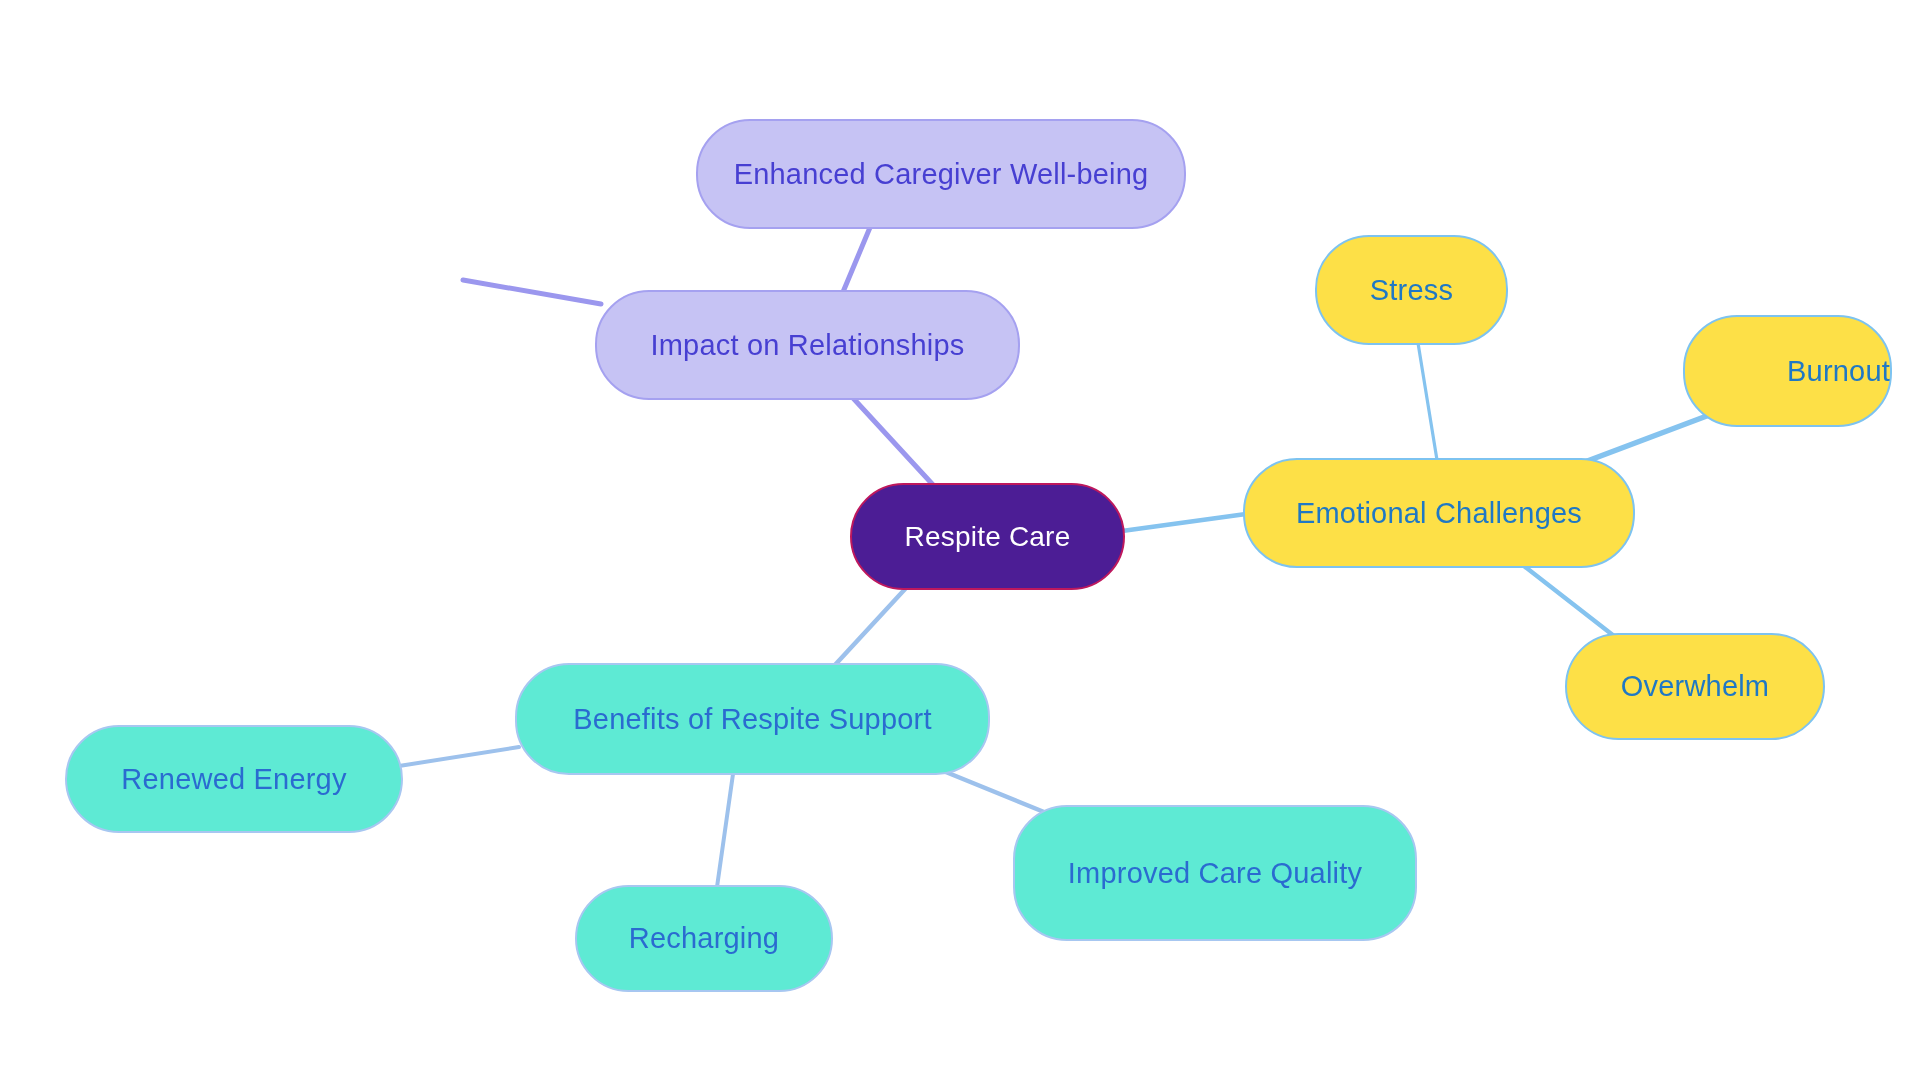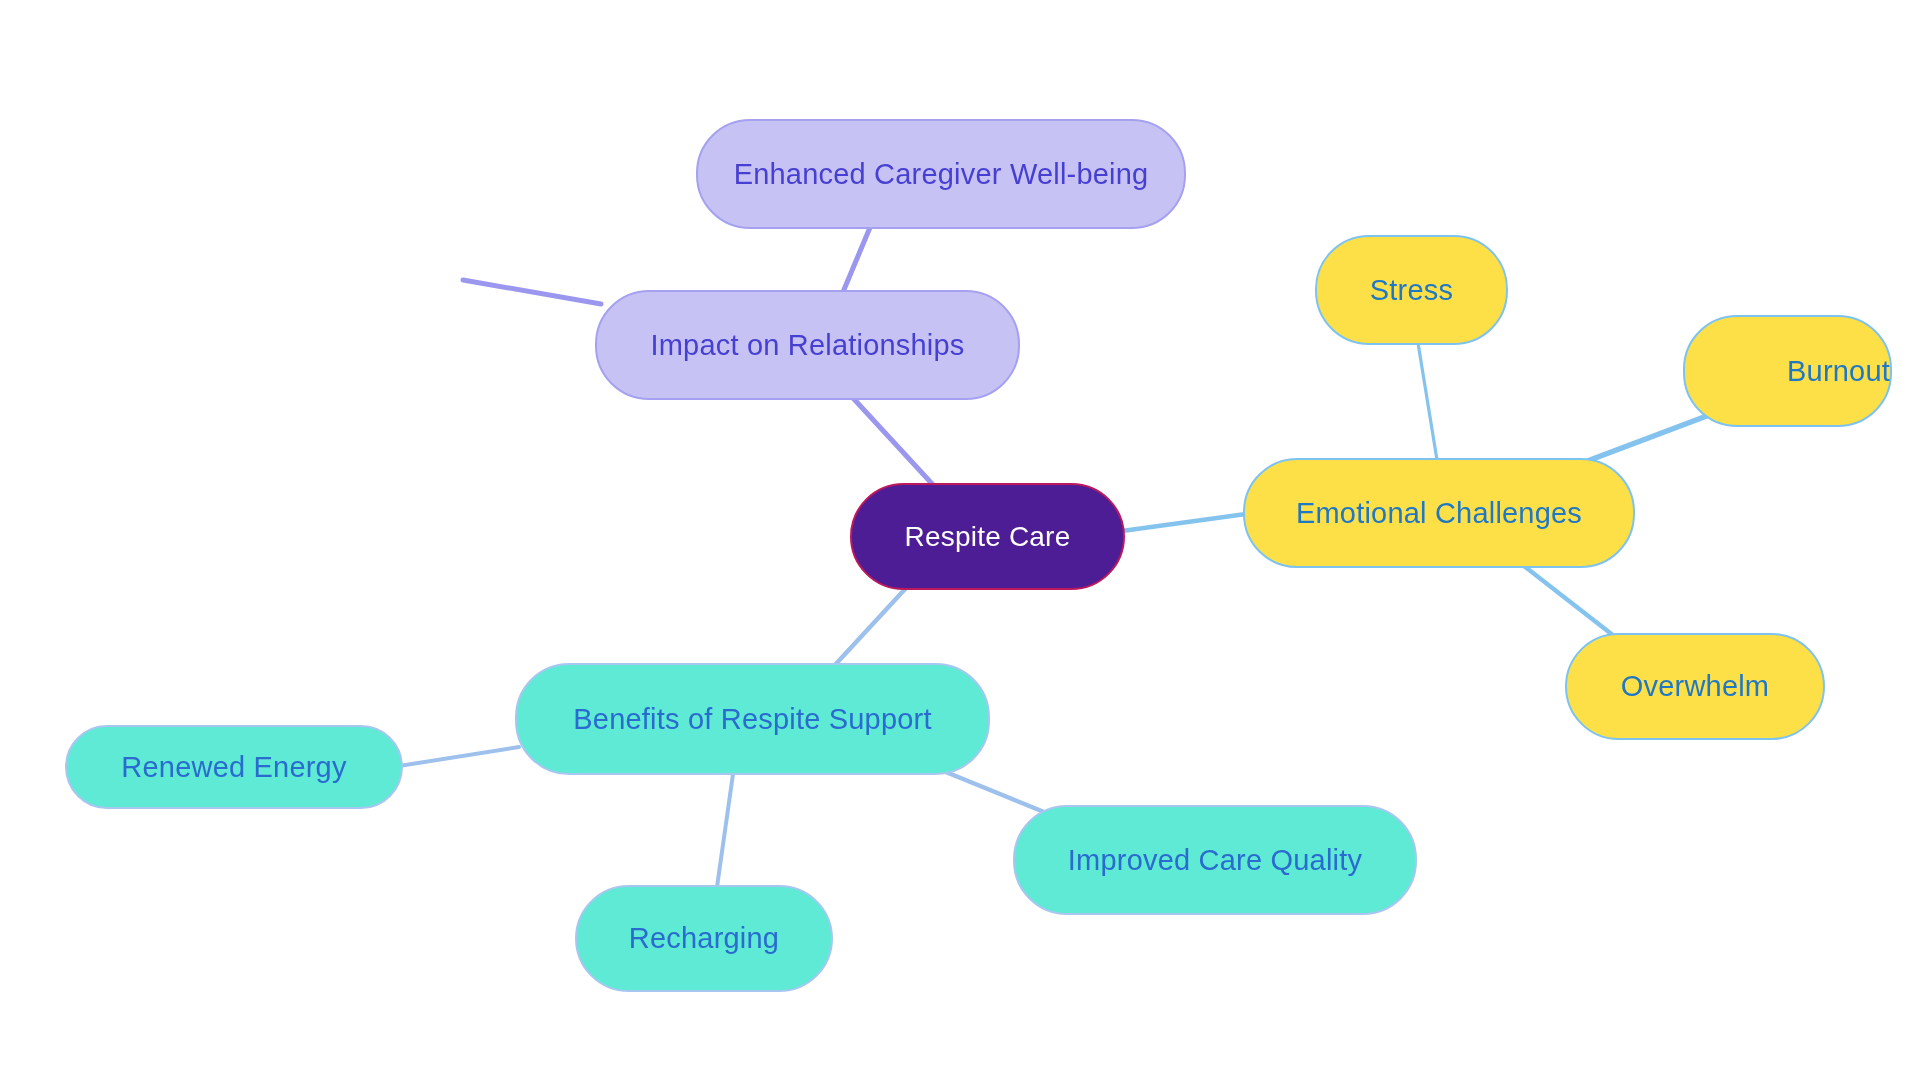--- a/index.html
+++ b/index.html
@@ -59,23 +59,23 @@
   }
   
   #n-enhanced   { left: 696px;  top: 83px;  width: 490px; height: 110px; margin-top: 36px; }
   #n-healthier  { left: 25px;   top: 180px; width: 455px; height: 112px; }
   #n-impact     { left: 595px;  top: 290px; width: 425px; height: 110px; }
   #n-stress     { left: 1315px; top: 235px; width: 193px; height: 110px; }
   #n-burnout    { left: 1683px; top: 315px; width: 209px; height: 112px; justify-content: flex-end; }
   #n-emotional  { left: 1243px; top: 458px; width: 392px; height: 110px; }
   #n-overwhelm  { left: 1565px; top: 633px; width: 260px; height: 107px; }
   #n-benefits   { left: 515px;  top: 663px; width: 475px; height: 112px; }
-  #n-renewed    { left: 65px;   top: 725px; width: 338px; height: 84px; }
+  #n-renewed    { left: 65px;   top: 725px; width: 338px; height: 108px; }
   #n-recharging { left: 575px;  top: 885px; width: 258px; height: 107px; }
-  #n-improved   { left: 1013px; top: 805px; width: 404px; height: 110px; }
+  #n-improved   { left: 1013px; top: 805px; width: 404px; height: 136px; }
   #n-respite    { left: 850px;  top: 483px; width: 275px; height: 107px; }
 </style>
 </head>
 <body>
 
 <div class="canvas">
 
   <svg class="edges" width="1920" height="1083" viewBox="0 0 1920 1083" xmlns="http://www.w3.org/2000/svg">
 
     <line x1="935" y1="487" x2="853" y2="398" stroke="#9b97ee" stroke-width="5" stroke-linecap="round"></line>

